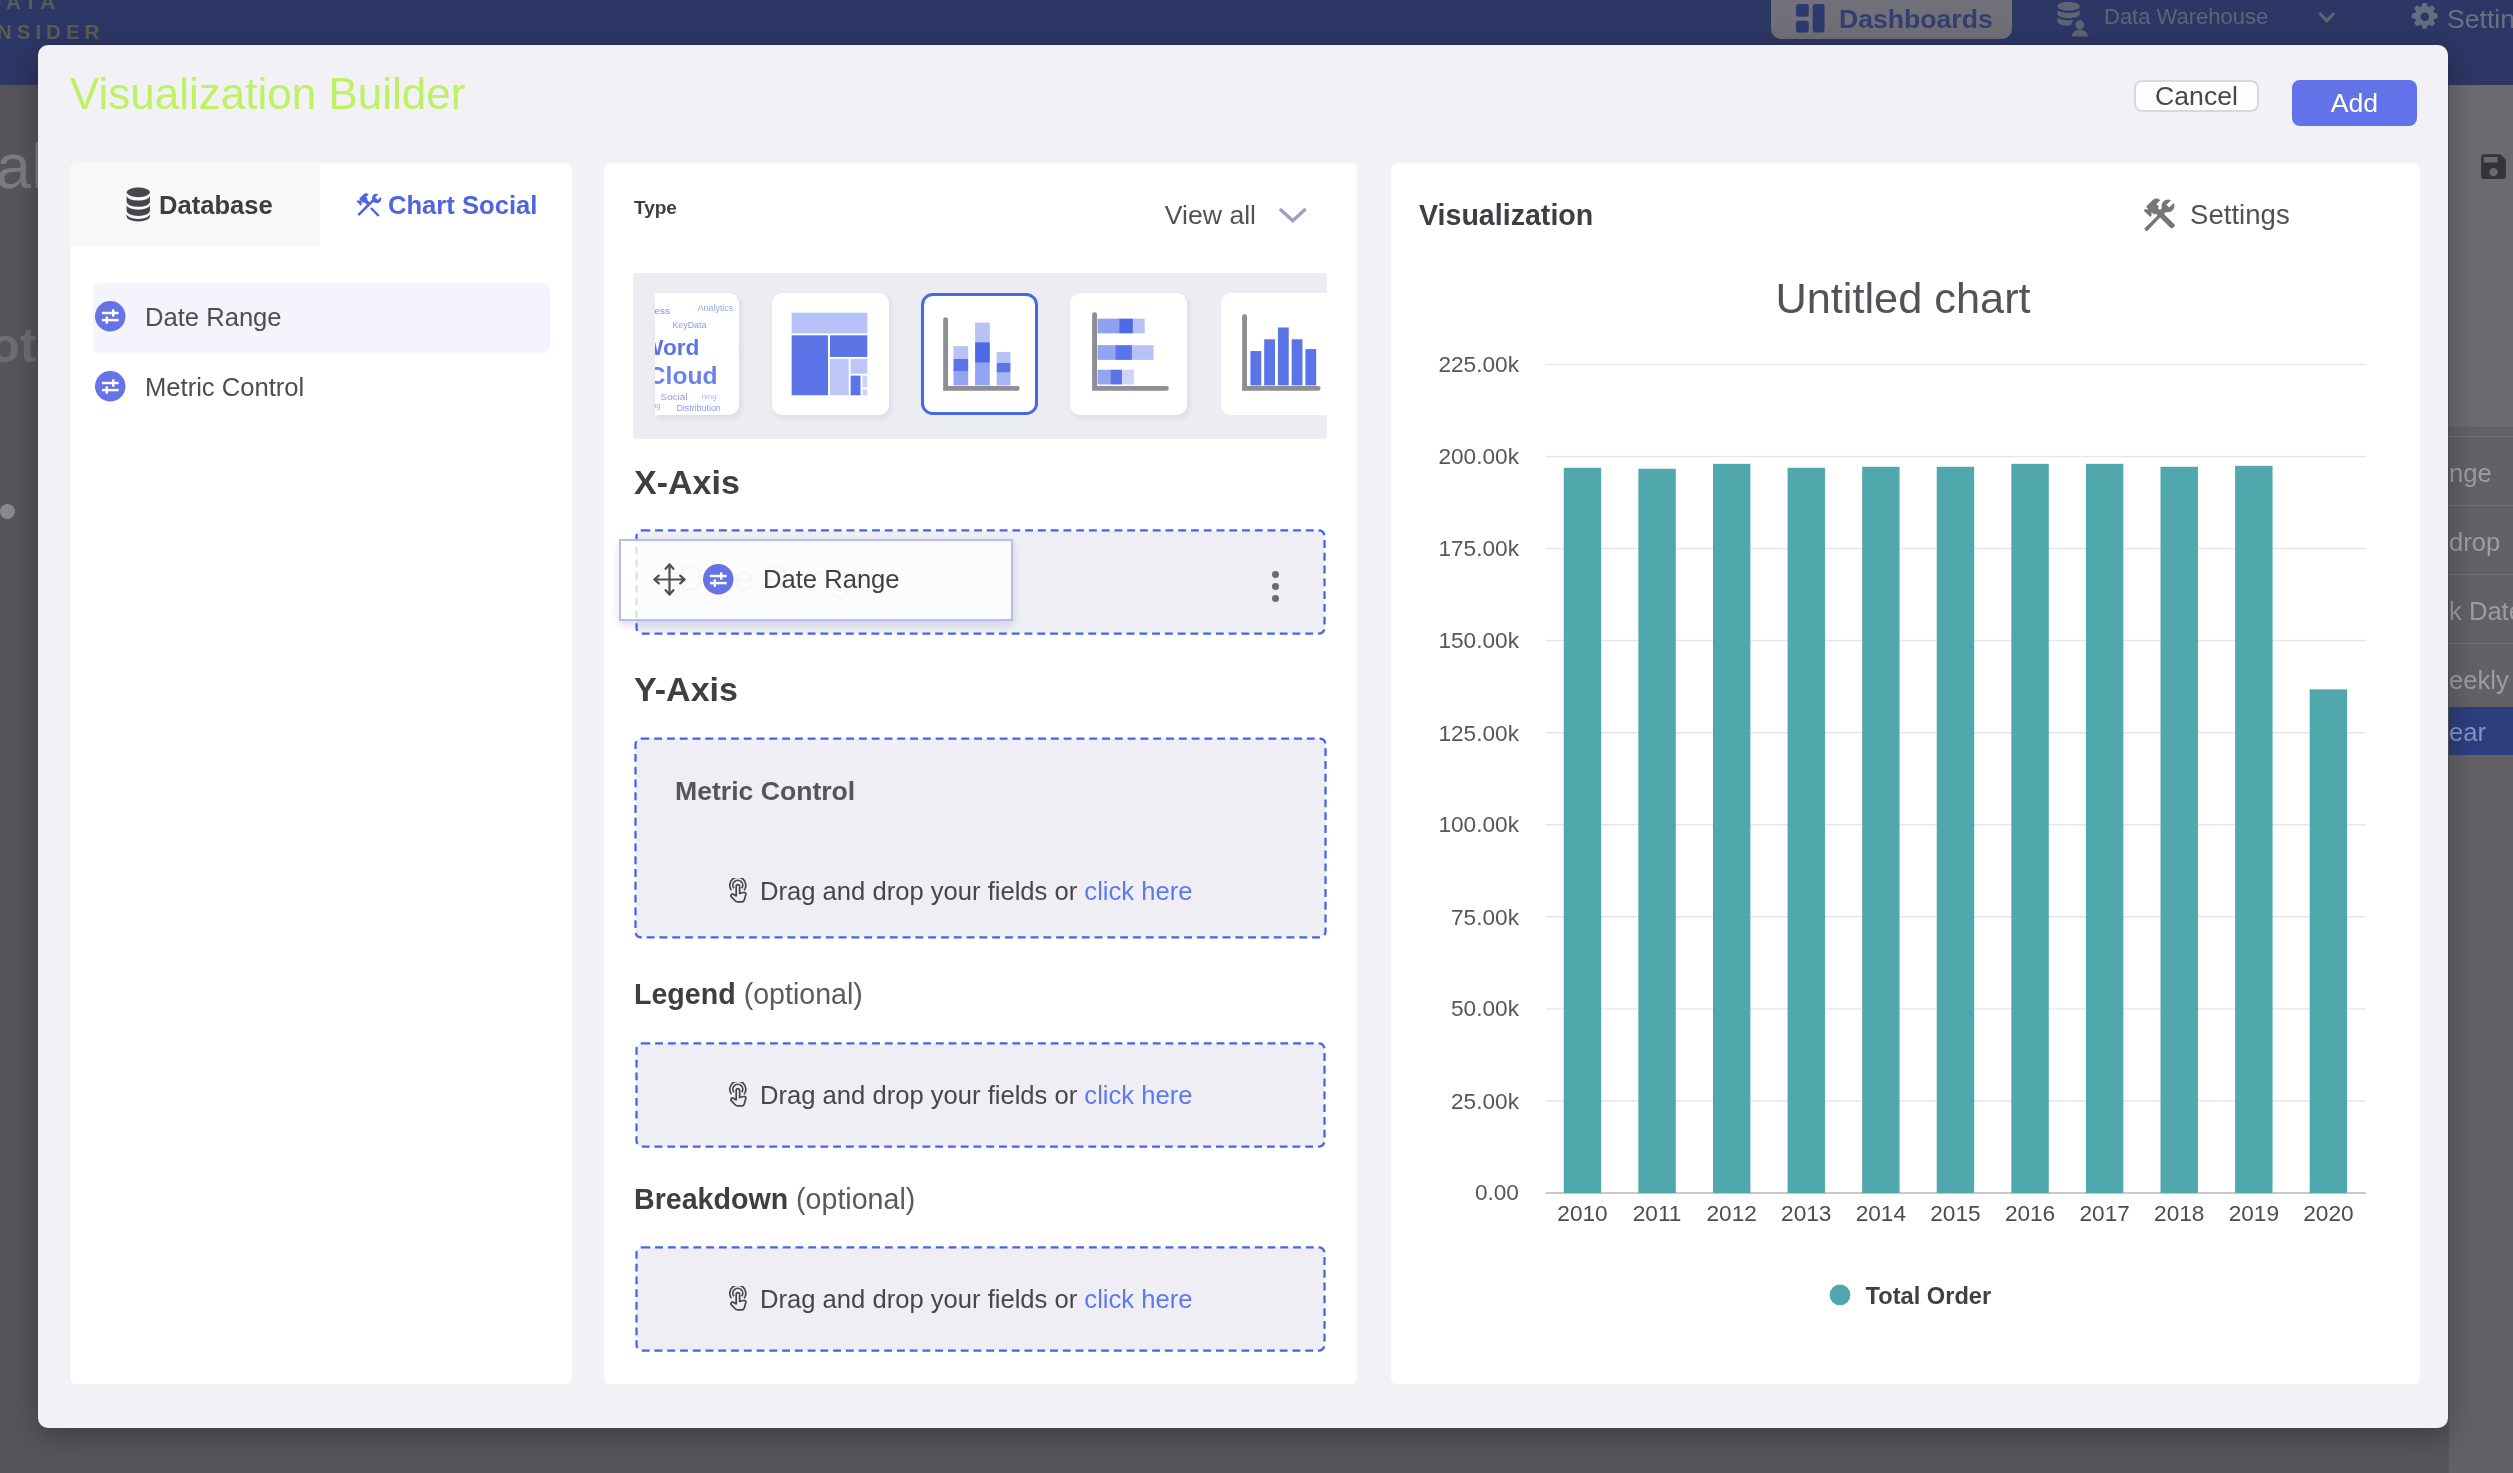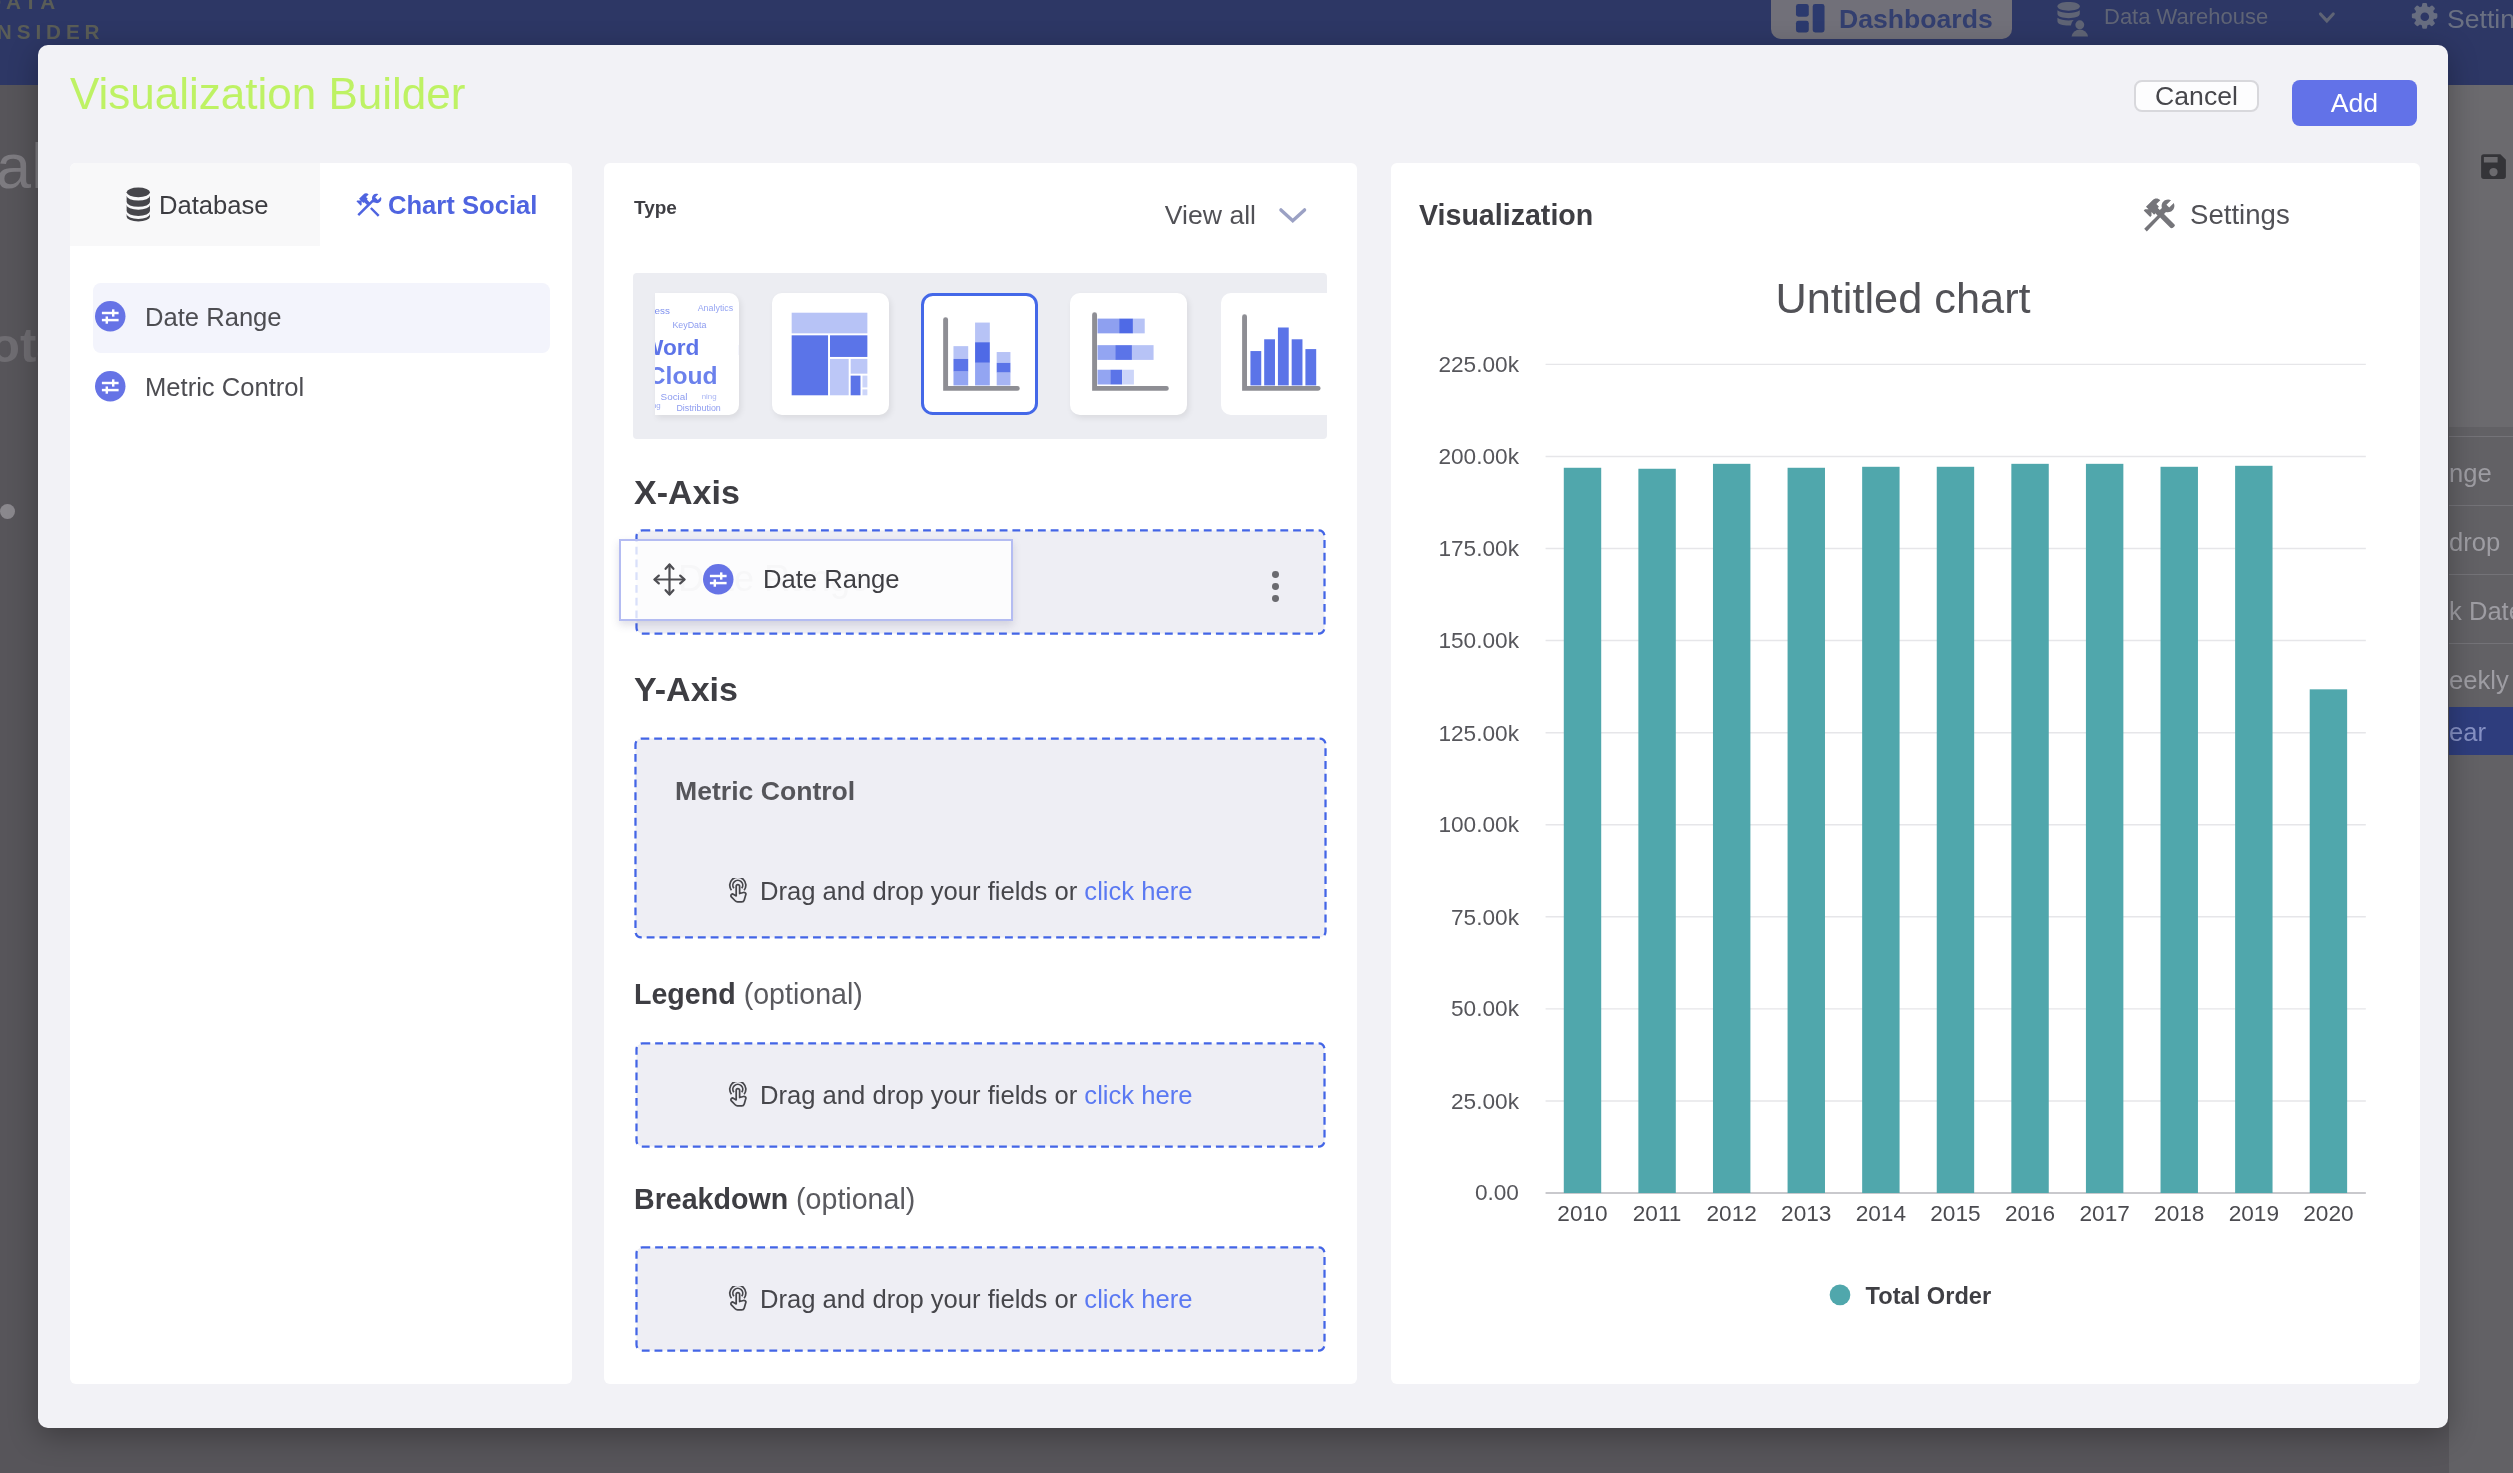--- a/index.html
+++ b/index.html
@@ -67,21 +67,21 @@
 <div class="abs" style="left:70px;top:163px;width:502px;height:1221px;background:#fff;border-radius:5.9px;"></div>
 <div class="abs" style="left:70px;top:163px;width:250px;height:83px;background:#f8f8f9;border-radius:5.9px 0 0 0;"></div>
 <svg class="abs" style="left:126px;top:187px;" width="24.6" height="35" viewBox="0 0 25 36">
   <g fill="#46464b">
     <ellipse cx="12.5" cy="5.5" rx="12" ry="5"></ellipse>
     <path d="M.5 9 a12 5 0 0 0 24 0 v6.4 a12 5 0 0 1 -24 0 z"></path>
     <path d="M.5 18.4 a12 5 0 0 0 24 0 v6.4 a12 5 0 0 1 -24 0 z"></path>
     <path d="M.5 27.8 a12 5 0 0 0 24 0 v2.7 a12 5 0 0 1 -24 0 z"></path>
   </g>
 </svg>
-<div class="abs" style="left:159px;top:191px;font-size:25.6px;font-weight:normal;color:#3c3c41;">Database</div>
+<div class="abs" style="left:159px;top:191px;font-size:25.6px;font-weight:bold;color:#3c3c41;">Database</div>
 <svg class="abs" style="left:353px;top:190px;" width="29.6" height="29.6" viewBox="0 0 24 24">
     <path fill="#4f64e0" d="M13.78 15.3l6.36 6.36 1.41-1.41-6.36-6.36-1.41 1.41zm3.66-5.26c-.39 0-.78-.06-1.15-.19L4.97 21.17l-1.41-1.41 7.71-7.71-2.12-2.12-.71.71-1.42-1.42v2.83l-.7.71-3.54-3.54.71-.71h2.83L4.9 7.09 8.44 3.56c1.17-1.17 3.07-1.17 4.24 0L10.56 5.68l1.42 1.42-.71.7 2.12 2.13 2.2-2.2c-.13-.37-.19-.76-.19-1.15 0-1.93 1.57-3.5 3.5-3.5.58 0 1.11.14 1.59.39l-2.48 2.48 2.12 2.12 2.48-2.47c.25.47.39 1.01.39 1.58 0 1.93-1.57 3.5-3.5 3.5z"></path>
   </svg>
 <div class="abs" style="left:388px;top:191px;font-size:25.6px;font-weight:bold;color:#4f64e0;">Chart Social</div>
 
 <div class="abs" style="left:93px;top:283px;width:457px;height:70px;background:#f3f4fc;border-radius:7.9px;"></div>
 <svg class="abs" style="left:95px;top:301px;" width="30.5" height="30.5" viewBox="0 0 31 31">
   <circle cx="15.5" cy="15.5" r="15.5" fill="#6673e6"></circle>
   <g stroke="#fff" stroke-width="2.5">
     <line x1="7" y1="12.2" x2="24" y2="12.2"></line>
@@ -175,21 +175,21 @@
       <path d="M24 24 V97 H99" stroke="#8e8e94" stroke-width="5" fill="none" stroke-linecap="round"></path>
       <rect x="30" y="59" width="11" height="35" fill="#5b74e8"></rect>
       <rect x="44" y="47" width="11" height="47" fill="#5b74e8"></rect>
       <rect x="58" y="35" width="11" height="59" fill="#5b74e8"></rect>
       <rect x="72" y="47" width="11" height="47" fill="#5b74e8"></rect>
       <rect x="86" y="57" width="11" height="37" fill="#5b74e8"></rect>
     </svg>
   </div>
 </div>
 
-<div class="abs" style="left:634px;top:463px;font-size:34px;font-weight:bold;color:#3e3e43;margin-top:10px;">X-Axis</div>
+<div class="abs" style="left:634px;top:463px;font-size:34px;font-weight:bold;color:#3e3e43;">X-Axis</div>
 <svg class="abs" style="left:634px;top:529px;" width="693" height="106" viewBox="0 0 704 108">
     <rect x="1.5" y="1.5" width="701" height="105" rx="6" fill="#eeeef4" stroke="#4365e6" stroke-width="2.3" stroke-dasharray="8 5"></rect>
   </svg>
 <div class="abs" style="left:678px;top:558px;font-size:36px;color:#d4d4da;">Date Range</div>
 <div class="abs" style="left:619px;top:539px;width:394px;height:82px;background:rgba(255,255,255,0.8);border:2px solid #b4bcf2;box-shadow:0 3.9px 7.9px rgba(80,80,120,0.18);"></div>
 <svg class="abs" style="left:651px;top:561px;" width="37" height="37" viewBox="0 0 38 38">
   <g stroke="#4e4e53" stroke-width="2.3" fill="none" stroke-linecap="round" stroke-linejoin="round">
     <line x1="19" y1="4" x2="19" y2="34"></line>
     <line x1="4" y1="19" x2="34" y2="19"></line>
     <path d="M15 8 L19 3.5 L23 8"></path>

